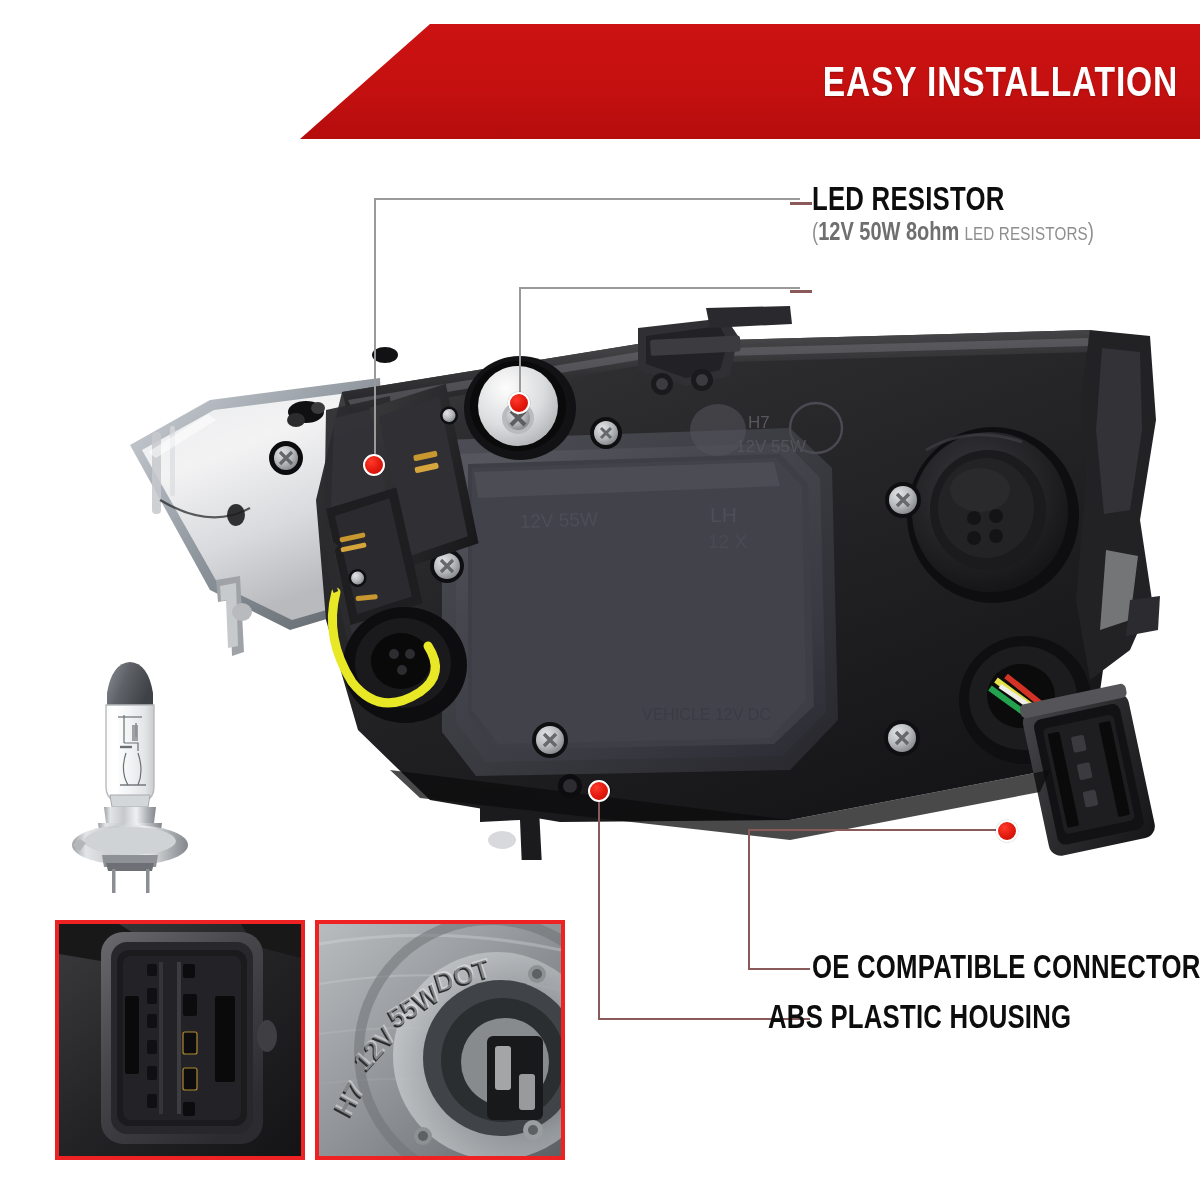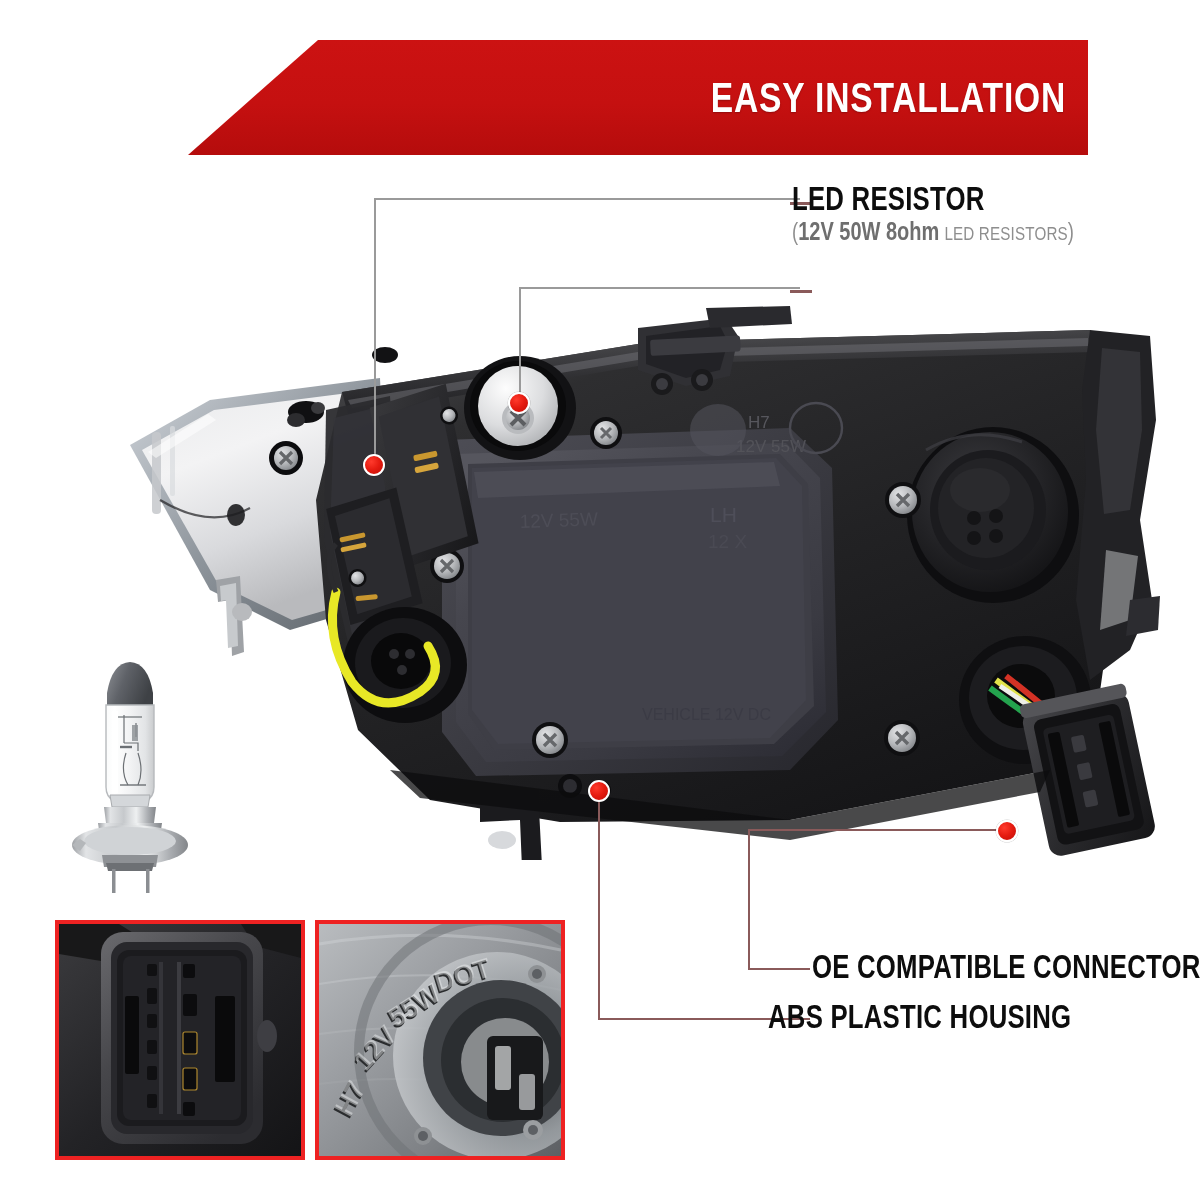--- a/index.html
+++ b/index.html
@@ -7,21 +7,21 @@
     width:1200px;height:1200px;
     background:#ffffff;
     font-family:"Liberation Sans", sans-serif;
     overflow:hidden;
     position:relative;
   }
   .stage{position:absolute;left:0;top:0;width:1200px;height:1200px;}
 
   
   .banner{
-    position:absolute;left:0;top:40px;width:1088px;height:115px;
+    position:absolute;left:0;top:24px;width:1200px;height:115px;
     overflow:hidden;
   }
   .banner-shape{
     position:absolute;right:0;top:0;width:900px;height:115px;
     background:linear-gradient(180deg,#cc1212 0%,#c51010 55%,#b50c0c 100%);
     clip-path:polygon(130px 0, 900px 0, 900px 115px, 0px 115px);
   }
   .banner-title{
     position:absolute;right:22px;top:0;height:115px;
     display:flex;align-items:center;
@@ -522,21 +522,21 @@
 
   <div class="lead h" style="left:748px;top:829px;width:262px;"></div>
   <div class="lead v" style="left:748px;top:829px;height:141px;"></div>
   <div class="lead h" style="left:748px;top:968px;width:62px;"></div>
   <div class="pin" style="left:996px;top:820px;"></div>
 
   <div class="lead v" style="left:598px;top:798px;height:222px;"></div>
   <div class="lead h" style="left:598px;top:1018px;width:212px;"></div>
   <div class="pin" style="left:588px;top:780px;"></div>
 
-  <div class="callout" style="left:792px;top:182px;">
+  <div class="callout" style="left:812px;top:182px;">
     <span class="ctitle">LED RESISTOR</span>
     <span class="csub">
       <span>(</span><b>12V 50W 8ohm</b>&nbsp;<span class="small">LED RESISTORS</span><span>)</span>
     </span>
   </div>
 
 
   <div class="callout" style="left:812px;top:950px;">
     <span class="ctitle">OE COMPATIBLE CONNECTOR</span>
   </div>

